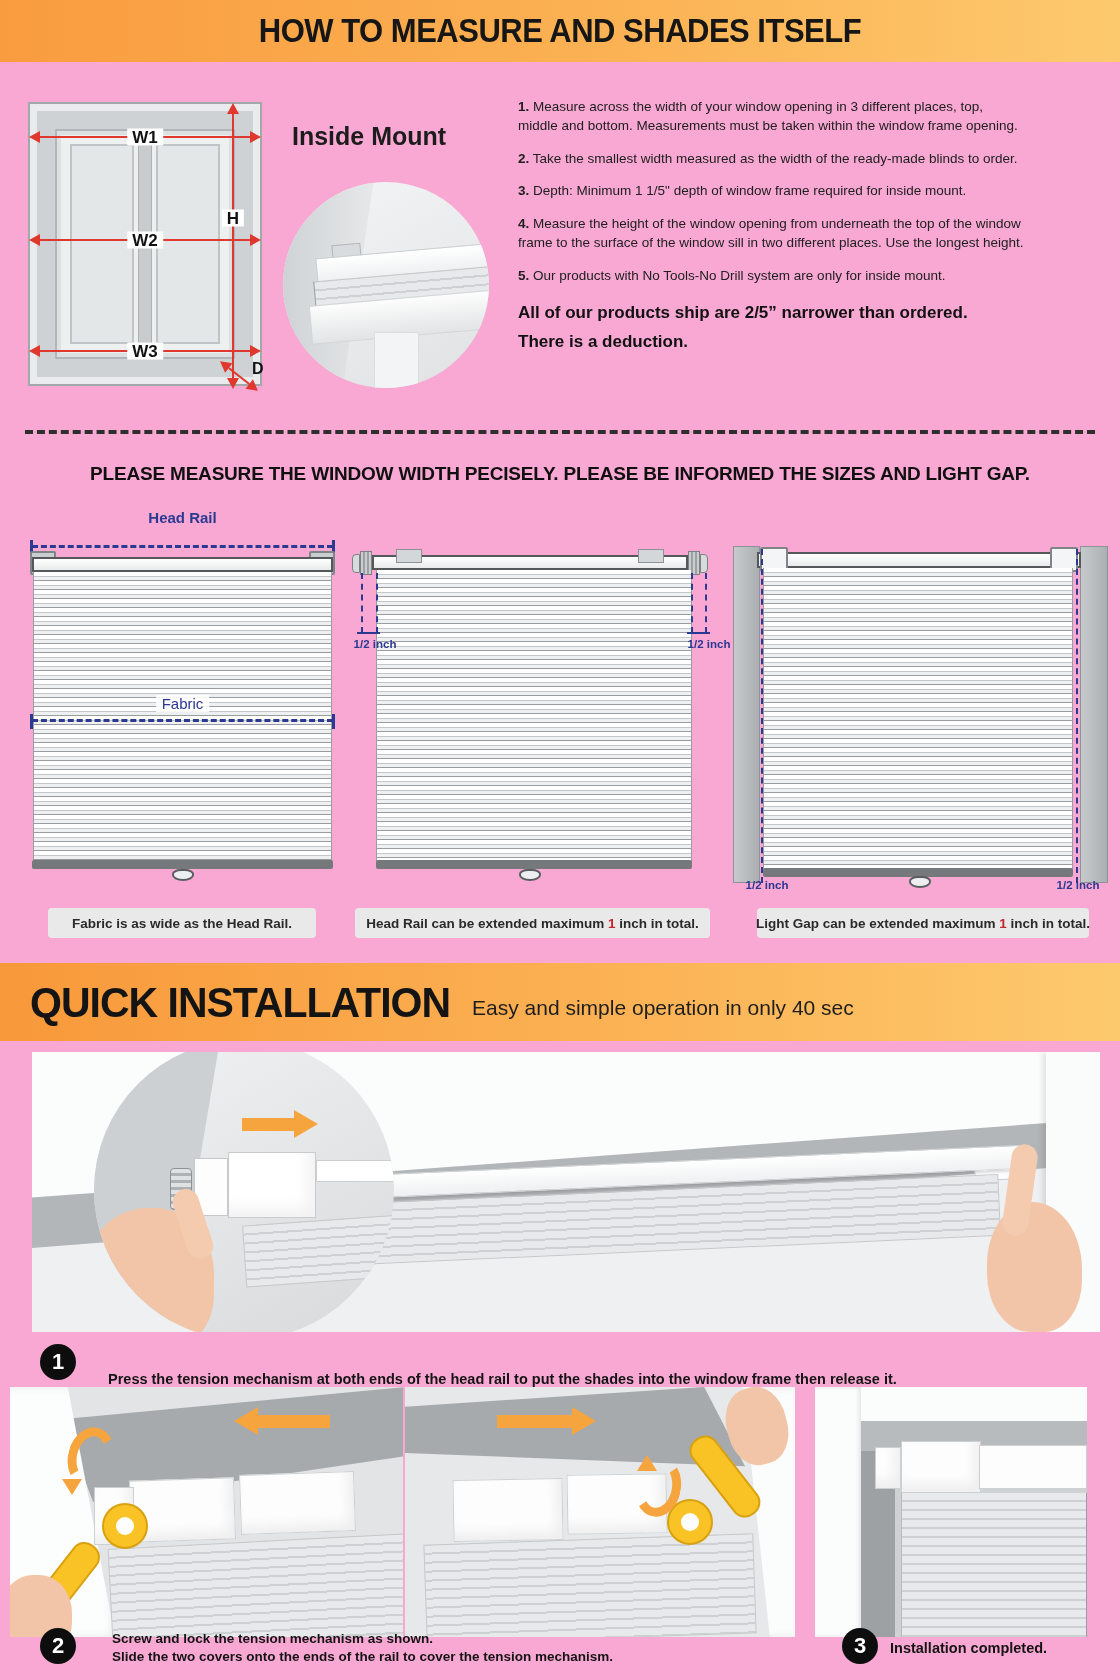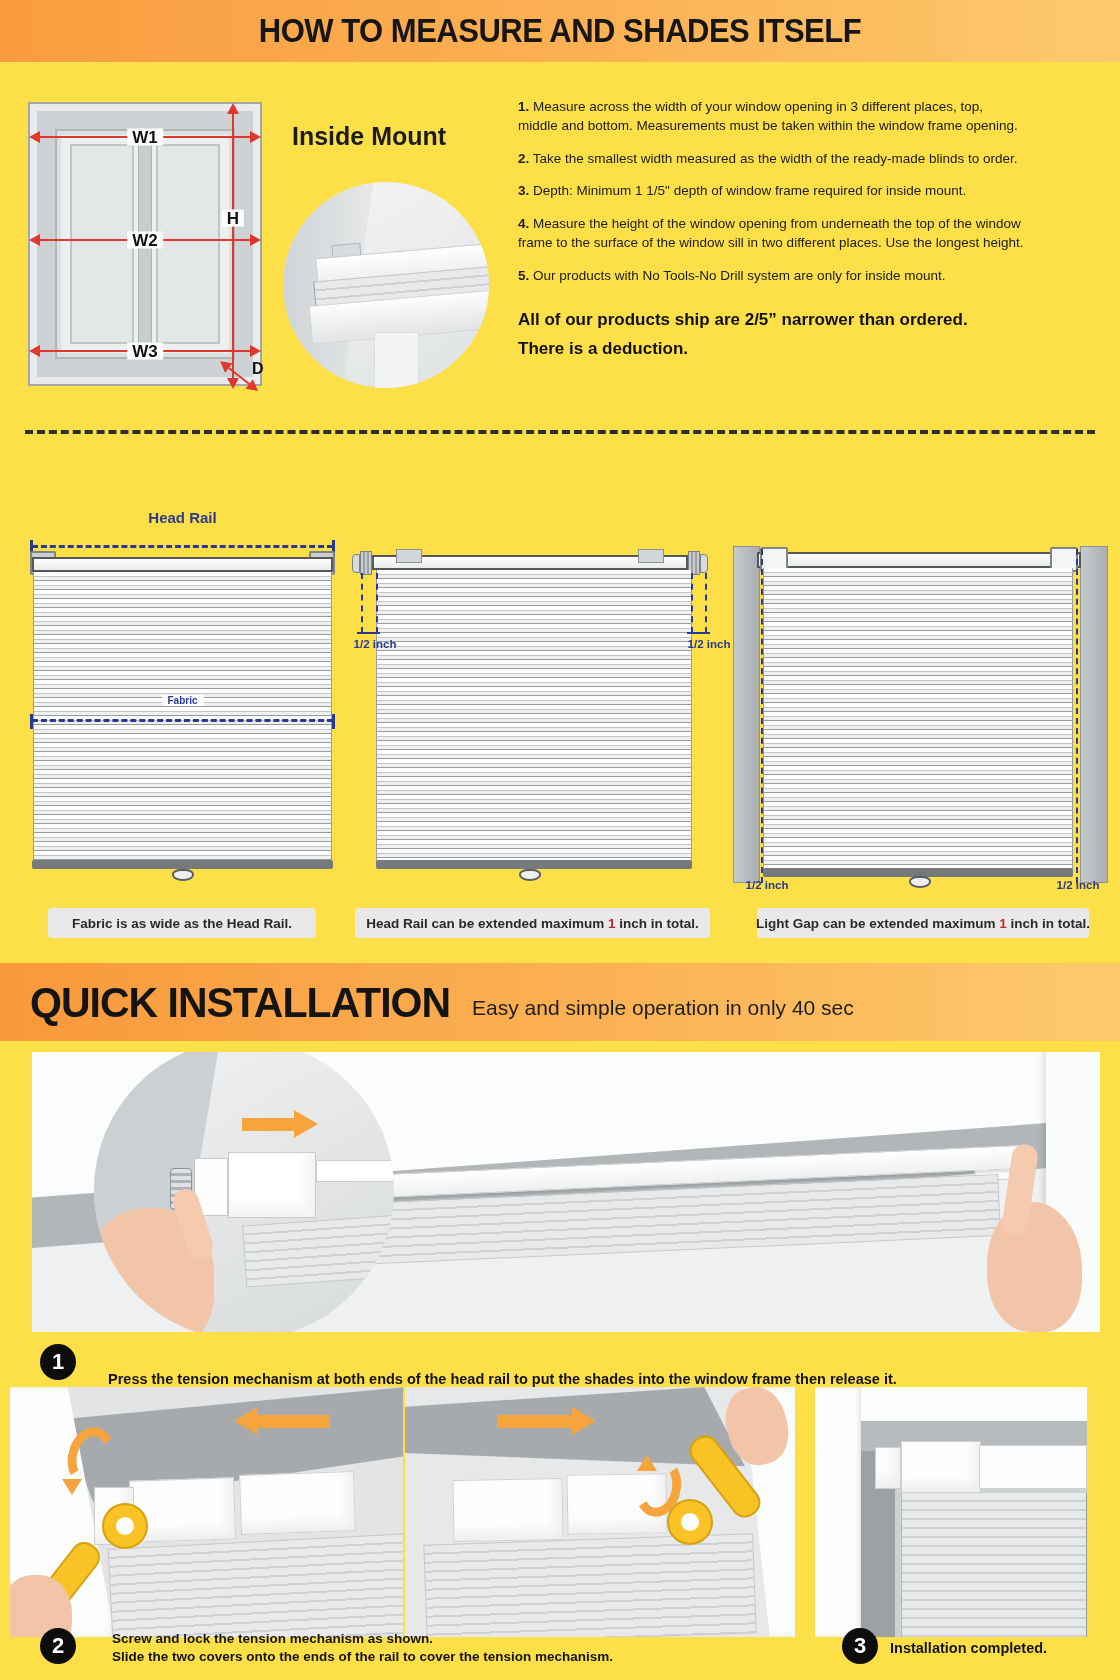--- a/index.html
+++ b/index.html
@@ -1,19 +1,19 @@
 <!DOCTYPE html>
 <html><head>
 <meta charset="utf-8">
 <style>
   * { margin:0; padding:0; box-sizing:border-box; }
   html,body { background:#fff; }
   #canvas {
     position:relative; width:1120px; height:1680px; margin:0 auto;
-    background:#fde047; overflow:hidden;
+    background:#f9a8d4; overflow:hidden;
     font-family:"Liberation Sans", sans-serif; color:#1a1a1a;
   }
   .abs { position:absolute; }
 
   
   .banner-top{ left:0; top:0; width:1120px; height:62px;
     background:linear-gradient(90deg,#f99c3f 0%,#fbb254 55%,#fdc96d 100%);
     display:flex; align-items:center; justify-content:center;}
   .banner-top h1{ font-size:31px; font-weight:800; letter-spacing:-0.5px; color:#161616; transform:scaleY(1.06);}
 
@@ -43,21 +43,21 @@
   .ins-rail{ position:absolute; left:16%; top:33%; width:92%; height:12%; background:linear-gradient(#ffffff,#eef0f1); border:1px solid #ccd0d1; transform:rotate(-5deg); }
   .ins-bracket{ position:absolute; left:24%; top:30%; width:14%; height:8%; background:#d9dcde; border:1px solid #b2b6b8; transform:rotate(-5deg); }
   .ins-fabric{ position:absolute; left:15%; top:44%; width:95%; height:13%; transform:rotate(-5deg); border:1px solid #c3c7c9; }
   .ins-botrail{ position:absolute; left:13%; top:56%; width:98%; height:19%; background:linear-gradient(#fdfdfd,#e2e4e5); border:1px solid #d3d6d7; transform:rotate(-5deg); }
   .ins-stem{ position:absolute; left:44%; top:73%; width:22%; height:30%; background:#f3f4f5; border:1px solid #dbdedf; }
 
   
   .instructions{ left:518px; top:97px; width:508px; }
   .instr{ font-size:13.5px; line-height:1.44; color:#202020; margin-bottom:13px; }
   .instr b{ font-weight:bold; }
-  .note-big{ font-size:17px; font-weight:bold; color:#111; margin-top:25px; }
+  .note-big{ font-size:17px; font-weight:bold; color:#111; margin-top:18px; }
   .note-big + .note-big{ margin-top:9px; }
   .note-ex{ font-size:13.5px; font-weight:bold; color:#111; margin-top:16px; }
 
   
   .dash-divider{ left:25px; top:430px; width:1070px; height:0; border-top:4px dashed #2e2e2e; }
   .sizes-heading{ left:0; top:463px; width:1120px; text-align:center; font-size:19px; font-weight:800; letter-spacing:-0.2px; color:#101010; }
   .bdash-h{ position:absolute; height:0; border-top:3px dashed #2b3990; }
   .bdash-h::before{ content:""; position:absolute; left:-2px; top:-8px; width:3px; height:15px; background:#2b3990; }
   .bdash-h::after{ content:""; position:absolute; right:-2px; top:-8px; width:3px; height:15px; background:#2b3990; }
   .bdash-v{ position:absolute; width:0; border-left:2px dashed #2b3990; }
@@ -67,21 +67,21 @@
   
   .diagram{ position:absolute; top:505px; height:380px; }
   .dg-label{ position:absolute; width:100%; text-align:center; font-size:15px; font-weight:bold; color:#2b3990; }
   .blind-rail{ position:absolute; background:linear-gradient(#ffffff,#e8eaeb); border:2px solid #55585a; }
   .blind-cap{ position:absolute; background:#c9cdcf; border:2px solid #7f8486; border-radius:2px; }
   .pleats{ position:absolute; border-left:1px solid #9a9ea0; border-right:1px solid #9a9ea0;
     background:repeating-linear-gradient(to bottom,#ffffff 0px,#ffffff 4px,#c3c7c9 4px,#c3c7c9 5px,#eff0f1 5px,#eff0f1 8px,#999da0 8px,#999da0 9px); }
   .pleats-light{ background:repeating-linear-gradient(to bottom,#e7e9ea 0px,#e7e9ea 7px,#ced1d3 7px,#ced1d3 9px); }
   .bottom-rail{ position:absolute; height:9px; background:#75797c; border-radius:2px; }
   .handle{ position:absolute; width:22px; height:12px; background:#eceeef; border:2px solid #5a5e60; border-radius:50% 50% 60% 60%; }
-  .fab-label{ position:absolute; left:50%; transform:translateX(-50%); background:rgba(255,255,255,.88); padding:0 6px; font-size:10px; font-weight:bold; color:#2b3990; }
+  .fab-label{ position:absolute; left:50%; transform:translateX(-50%); background:rgba(255,255,255,.88); padding:0 6px; font-size:15px; font-weight:normal; color:#2b3990; }
   .knob{ position:absolute; border:1px solid #7e8284; }
   .bracket2{ position:absolute; width:26px; height:14px; background:#d4d7d9; border:1px solid #8d9193; }
   .frame-bar{ position:absolute; background:linear-gradient(90deg,#c6cacc,#abafb1); border:1px solid #8f9395; }
 
   
   .caption{ position:absolute; top:908px; height:30px; background:#e9e9e9; border-radius:4px;
     display:flex; align-items:center; justify-content:center; font-size:13.5px; font-weight:600; color:#2a2a2a; }
   .cap-red{ color:#c1272d; white-space:pre; }
   .cap-pre{ white-space:pre; }
 
@@ -182,20 +182,21 @@
     <p class="instr"><b>1.</b> <span>Measure across the width of your window opening in 3 different places, top, middle and bottom. Measurements must be taken within the window frame opening.</span></p>
     <p class="instr"><b>2.</b> <span>Take the smallest width measured as the width of the ready-made blinds to order.</span></p>
     <p class="instr"><b>3.</b> <span>Depth: Minimum 1 1/5" depth of window frame required for inside mount.</span></p>
     <p class="instr"><b>4.</b> <span>Measure the height of the window opening from underneath the top of the window frame to the surface of the window sill in two different places. Use the longest height.</span></p>
     <p class="instr"><b>5.</b> <span>Our products with No Tools-No Drill system are only for inside mount.</span></p>
     <p class="note-big">All of our products ship are 2/5” narrower than ordered.</p>
     <p class="note-big">There is a deduction.</p>
   </div>
 
   <div class="abs dash-divider"></div>
+  <div class="abs sizes-heading">PLEASE MEASURE THE WINDOW WIDTH PECISELY. PLEASE BE INFORMED THE SIZES AND LIGHT GAP.</div>
 
   <div class="diagram" style="left:30px; width:305px;">
     <div class="dg-label" style="top:4px;">Head Rail</div>
     <div class="bdash-h" style="left:2px; right:2px; top:40px;"></div>
     <div class="blind-cap" style="left:0; top:46px; width:26px; height:24px;"></div>
     <div class="blind-cap" style="right:0; top:46px; width:26px; height:24px;"></div>
     <div class="blind-rail" style="left:2px; right:2px; top:52px; height:15px;"></div>
     <div class="pleats" style="left:3px; right:3px; top:67px; bottom:24px;"></div>
     <div class="fab-label" style="top:190px;">Fabric</div>
     <div class="bdash-h" style="left:2px; right:2px; top:214px;"></div>

